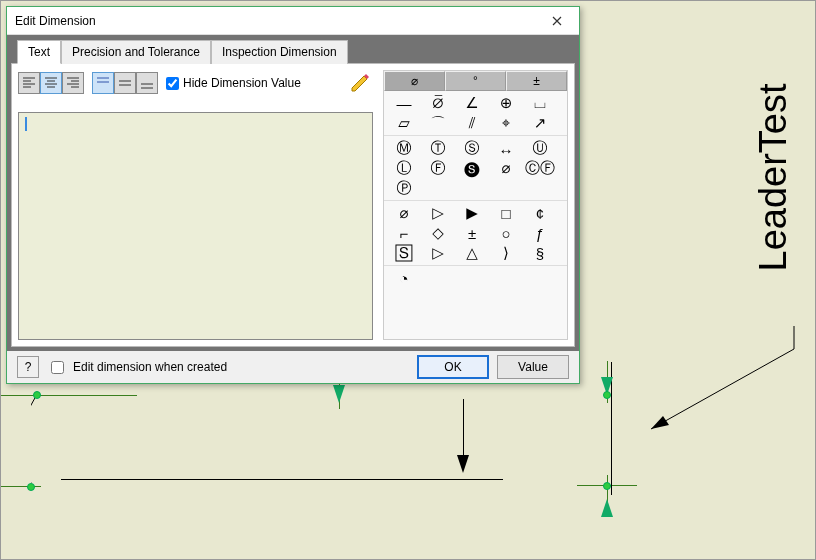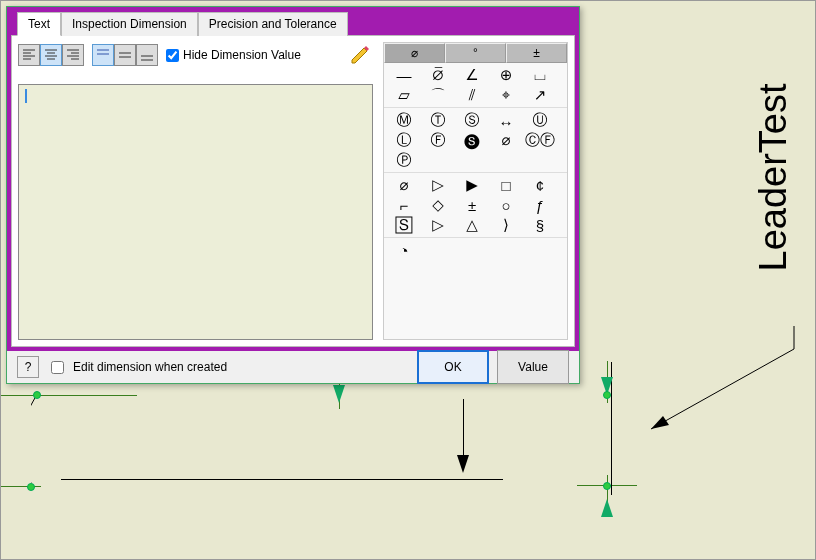--- a/index.html
+++ b/index.html
@@ -63,21 +63,21 @@
     font-size:12px;
     background:#fff;
   }
   .titlebar .title { flex:1; }
   .titlebar .closebtn {
     width:44px; height:28px; display:flex; align-items:center; justify-content:center;
     cursor:pointer;
   }
   .body {
     flex:1; display:flex; flex-direction:column;
-    background:#a21caf;
+    background:#737373;
     padding:4px;
   }
   .tabs { display:flex; gap:0; padding-left:6px; }
   .tab {
     padding:4px 10px; border:1px solid #bbb; border-bottom:none;
     background:#f0f0f0; cursor:pointer; font-size:12px;
     position:relative; top:1px;
   }
   .tab.active { background:#fff; border-bottom:1px solid #fff; z-index:2; }
   .tabpage {
@@ -145,21 +145,21 @@
     background:#f0f0f0;
   }
   .helpbtn {
     width:22px; height:22px; border:1px solid #999;
     display:flex;align-items:center;justify-content:center;
     cursor:pointer;
   }
   .footer-cb { display:flex; align-items:center; gap:6px; }
   .footer .spacer { flex:1; }
   .btn {
-    min-width:72px; height:34px; border:1px solid #999;
+    min-width:72px; height:24px; border:1px solid #999;
     background:#e6e6e6; cursor:pointer;
     display:flex;align-items:center;justify-content:center;
     font-size:12px;
   }
   .btn.default { border:2px solid #1a6fd4; background:#e8f0fb; }
 </style>
 </head>
 <body>
 
 <div class="canvas">
@@ -193,25 +193,33 @@
 
   <div class="endpoint" style="left:36px;top:394px"></div>
   <div class="endpoint" style="left:30px;top:486px"></div>
   <div class="endpoint" style="left:606px;top:394px"></div>
   <div class="endpoint" style="left:606px;top:485px"></div>
 
   <div class="rotated-label" style="left:678px;top:155px">LeaderTest</div>
 </div>
 
 <div class="dialog">
+  <div class="titlebar">
+    <span class="title">Edit Dimension</span>
+    <div class="closebtn">
+      <svg width="10" height="10">
+          <path d="M1 1 L9 9 M9 1 L1 9" stroke="#333" stroke-width="1.2"></path>
+        </svg>
+    </div>
+  </div>
   <div class="body">
     <div class="tabs">
       <div class="tab active">Text</div>
+      <div class="tab">Precision and Tolerance</div>
       <div class="tab">Inspection Dimension</div>
-      <div class="tab">Precision and Tolerance</div>
     </div>
     <div class="tabpage">
       <div class="left">
         <div class="toolbar">
           <div class="tbgroup">
             <div class="tbtn">
                 <svg>
                   <path d="M2 3h12M2 6h8M2 9h12M2 12h8" stroke="#333"></path>
                 </svg>
               </div>

